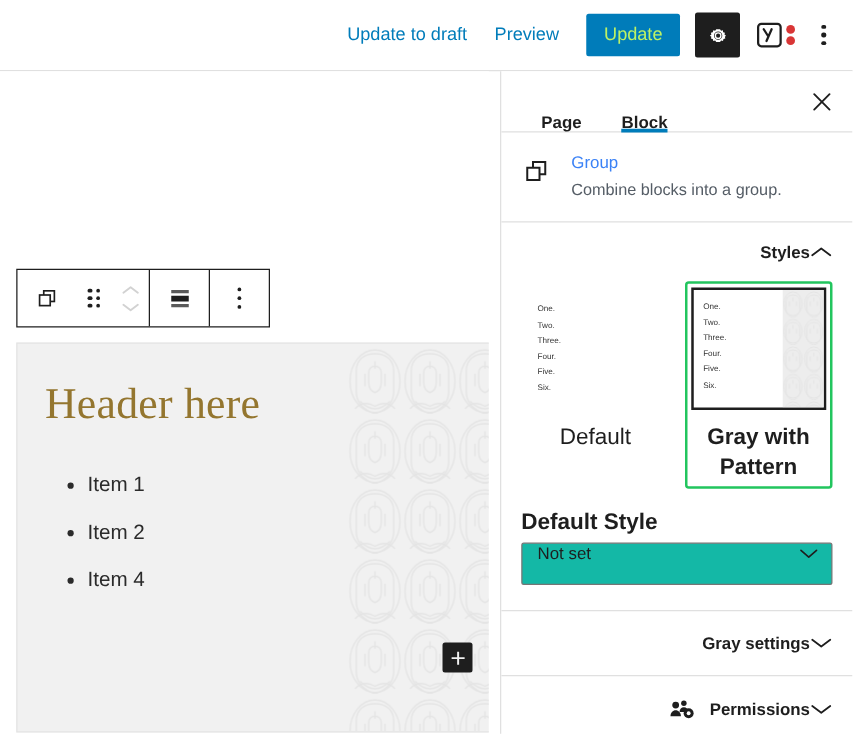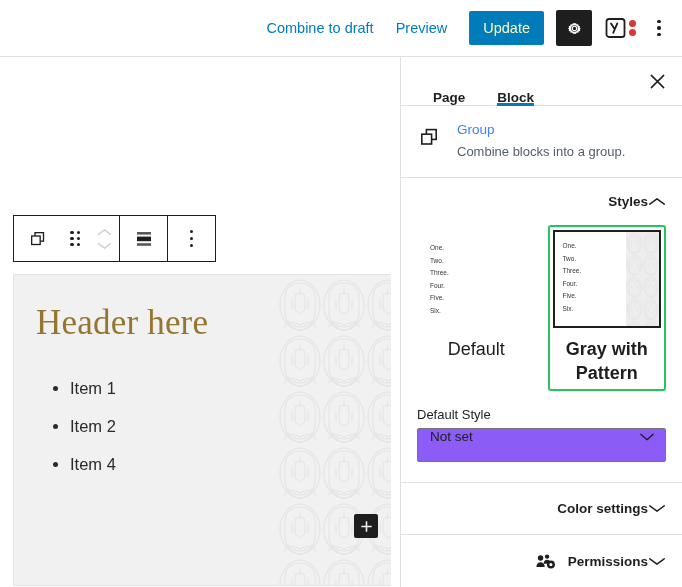--- a/index.html
+++ b/index.html
@@ -26,21 +26,21 @@
     font-size: 14.5px;
     padding: 6px 10px;
     cursor: pointer;
     white-space: nowrap;
     background: none; border: none;
     font-family: "Liberation Sans", sans-serif;
   }
   .tb-link:first-child { margin-right: 2px; }
   .tb-update {
     background: #007cba;
-    color: #fef9c3;
+    color: #bef264;
     font-size: 14.5px;
     border: none;
     border-radius: 2px;
     padding: 9px 14px;
     margin-left: 12px;
     cursor: pointer;
     font-family: "Liberation Sans", sans-serif;
   }
   .tb-gear {
     width: 36px; height: 36px;
@@ -269,38 +269,38 @@
   }
   .style-label {
     font-size: 18px;
     color: #1e1e1e;
     text-align: center;
     margin-top: 9px;
     line-height: 1.35;
   }
   .style-card.selected .style-label { font-weight: bold; }
 
-  .field-label { font-size: 13px; color: #1e1e1e; margin: 16px 0 6px 0; display: block; }
+  .field-label { font-size: 18px; color: #1e1e1e; margin: 16px 0 6px 0; display: block; font-weight: bold; }
   .select-box {
     width: 100%; height: 34px;
     border: 1px solid #757575;
     border-radius: 2px;
-    background: #8b5cf6;
+    background: #14b8a6;
     display: flex; align-items: center; justify-content: space-between;
     padding: 0 10px 16px 12px;
     font-size: 13.5px; color: #1e1e1e;
     cursor: pointer;
   }
   .chev { display: inline-flex; }
 </style>
 </head>
 <body>
 
 <div class="topbar">
-  <button class="tb-link">Combine to draft</button>
+  <button class="tb-link">Update to draft</button>
   <button class="tb-link">Preview</button>
   <button class="tb-update">Update</button>
 
   <div class="tb-gear">
     <svg width="19" height="19" viewBox="0 0 24 24">
       <path fill="#ffffff" d="M12 8.5a3.5 3.5 0 100 7 3.5 3.5 0 000-7zm0 5.6a2.1 2.1 0 110-4.2 2.1 2.1 0 010 4.2z"></path>
       <path fill="#ffffff" d="M20 12l-1.6-1.1.5-1.9-1.9-.5L16.9 6.6 15 7.1 13.9 5.5h-3.8L9 7.1 7.1 6.6 6.6 8.5l-1.9.5.5 1.9L3.6 12l1.6 1.1-.5 1.9 1.9.5.5 1.9 1.9-.5 1.1 1.6h3.8l1.1-1.6 1.9.5.5-1.9 1.9-.5-.5-1.9L20 12zm-8 4.2A4.2 4.2 0 1116.2 12 4.2 4.2 0 0112 16.2z"></path>
     </svg>
   </div>
 
@@ -484,21 +484,21 @@
         <span>Not set</span>
         <svg width="16" height="10" viewBox="0 0 18 11">
           <path d="M2 2.5l7 6 7-6" fill="none" stroke="#1e1e1e" stroke-width="1.5" stroke-linecap="round" stroke-linejoin="round"></path>
         </svg>
       </div>
     </div>
   </div>
 
   <div class="panel">
     <div class="panel-head" style="padding-top:18px;padding-bottom:18px;">
-      <span class="panel-title">Color settings</span>
+      <span class="panel-title">Gray settings</span>
       <svg width="18" height="11" viewBox="0 0 20 12" class="chev">
         <path d="M2 3l8 6 8-6" fill="none" stroke="#1e1e1e" stroke-width="1.6" stroke-linecap="round" stroke-linejoin="round"></path>
       </svg>
     </div>
   </div>
 
   <div class="panel">
     <div class="panel-head" style="padding-top:18px;padding-bottom:18px;">
       <span class="panel-title">
         <svg width="20" height="17" viewBox="0 0 22 18">

